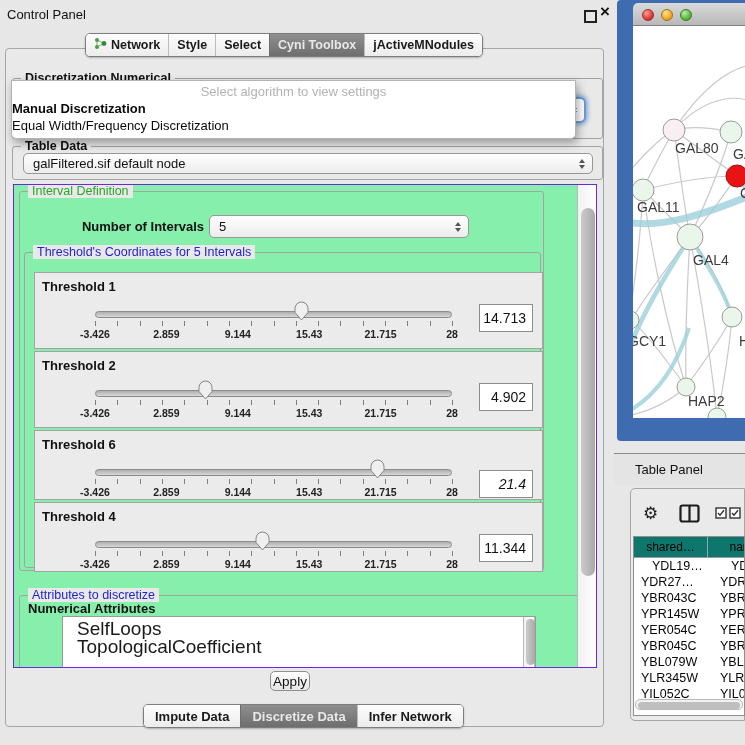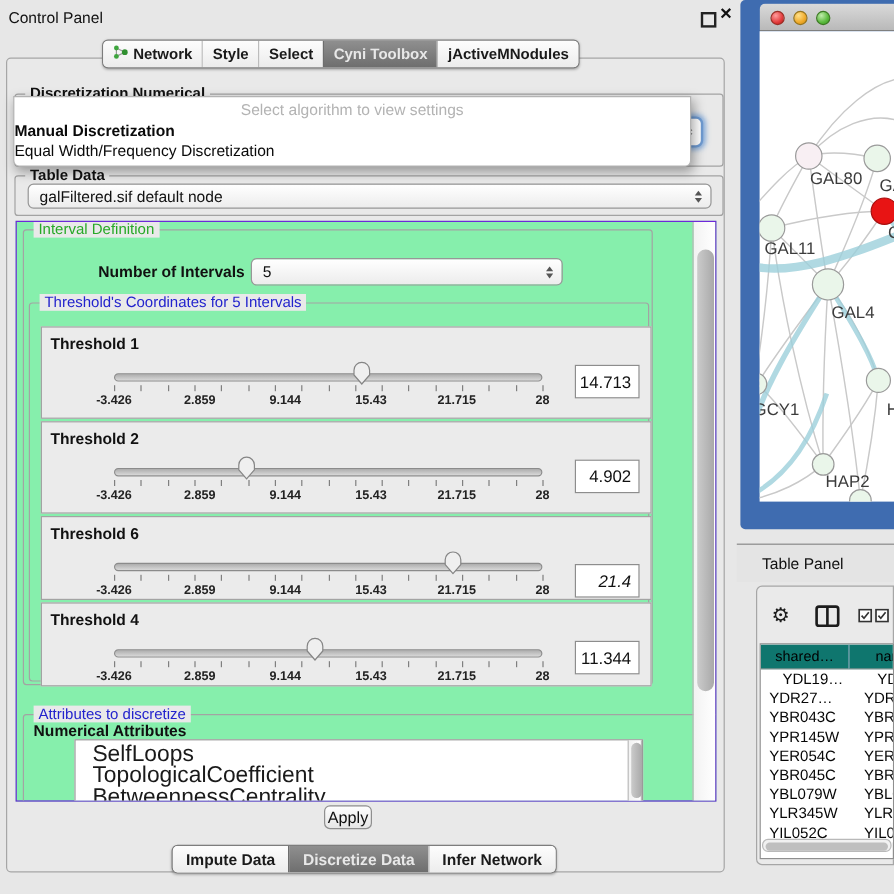--- a/index.html
+++ b/index.html
@@ -303,21 +303,20 @@
         </div>
     </div>
   </div>
 
   <div class="groupbox" id="attr-group" style="left:5px;top:410px;width:616px;height:95px;">
     <span class="gb-title t-blue">Attributes to discretize</span>
     <div class="abs boldlab" style="left:8px;top:5px;">Numerical Attributes</div>
     <div id="attr-list" style="left: 42px; top: 20px; width: 474px; height: 60px; padding-top: 3px;">
         <div class="attr-item">SelfLoops</div>
         <div class="attr-item">TopologicalCoefficient</div>
-        <div class="attr-item">BetweennessCentrality</div>
       </div>
     <div class="vtrack" style="left:503px;top:21px;width:12px;height:58px;">
       <div class="vthumb" style="left:1.5px;top:2px;width:9px;height:46px;"></div>
     </div>
   </div>
 
   <div class="vtrack" style="left:563px;top:0;width:20px;height:484px;">
     <div class="vthumb" style="left:3px;top:23px;width:14px;height:368px;"></div>
   </div>
 </div>

